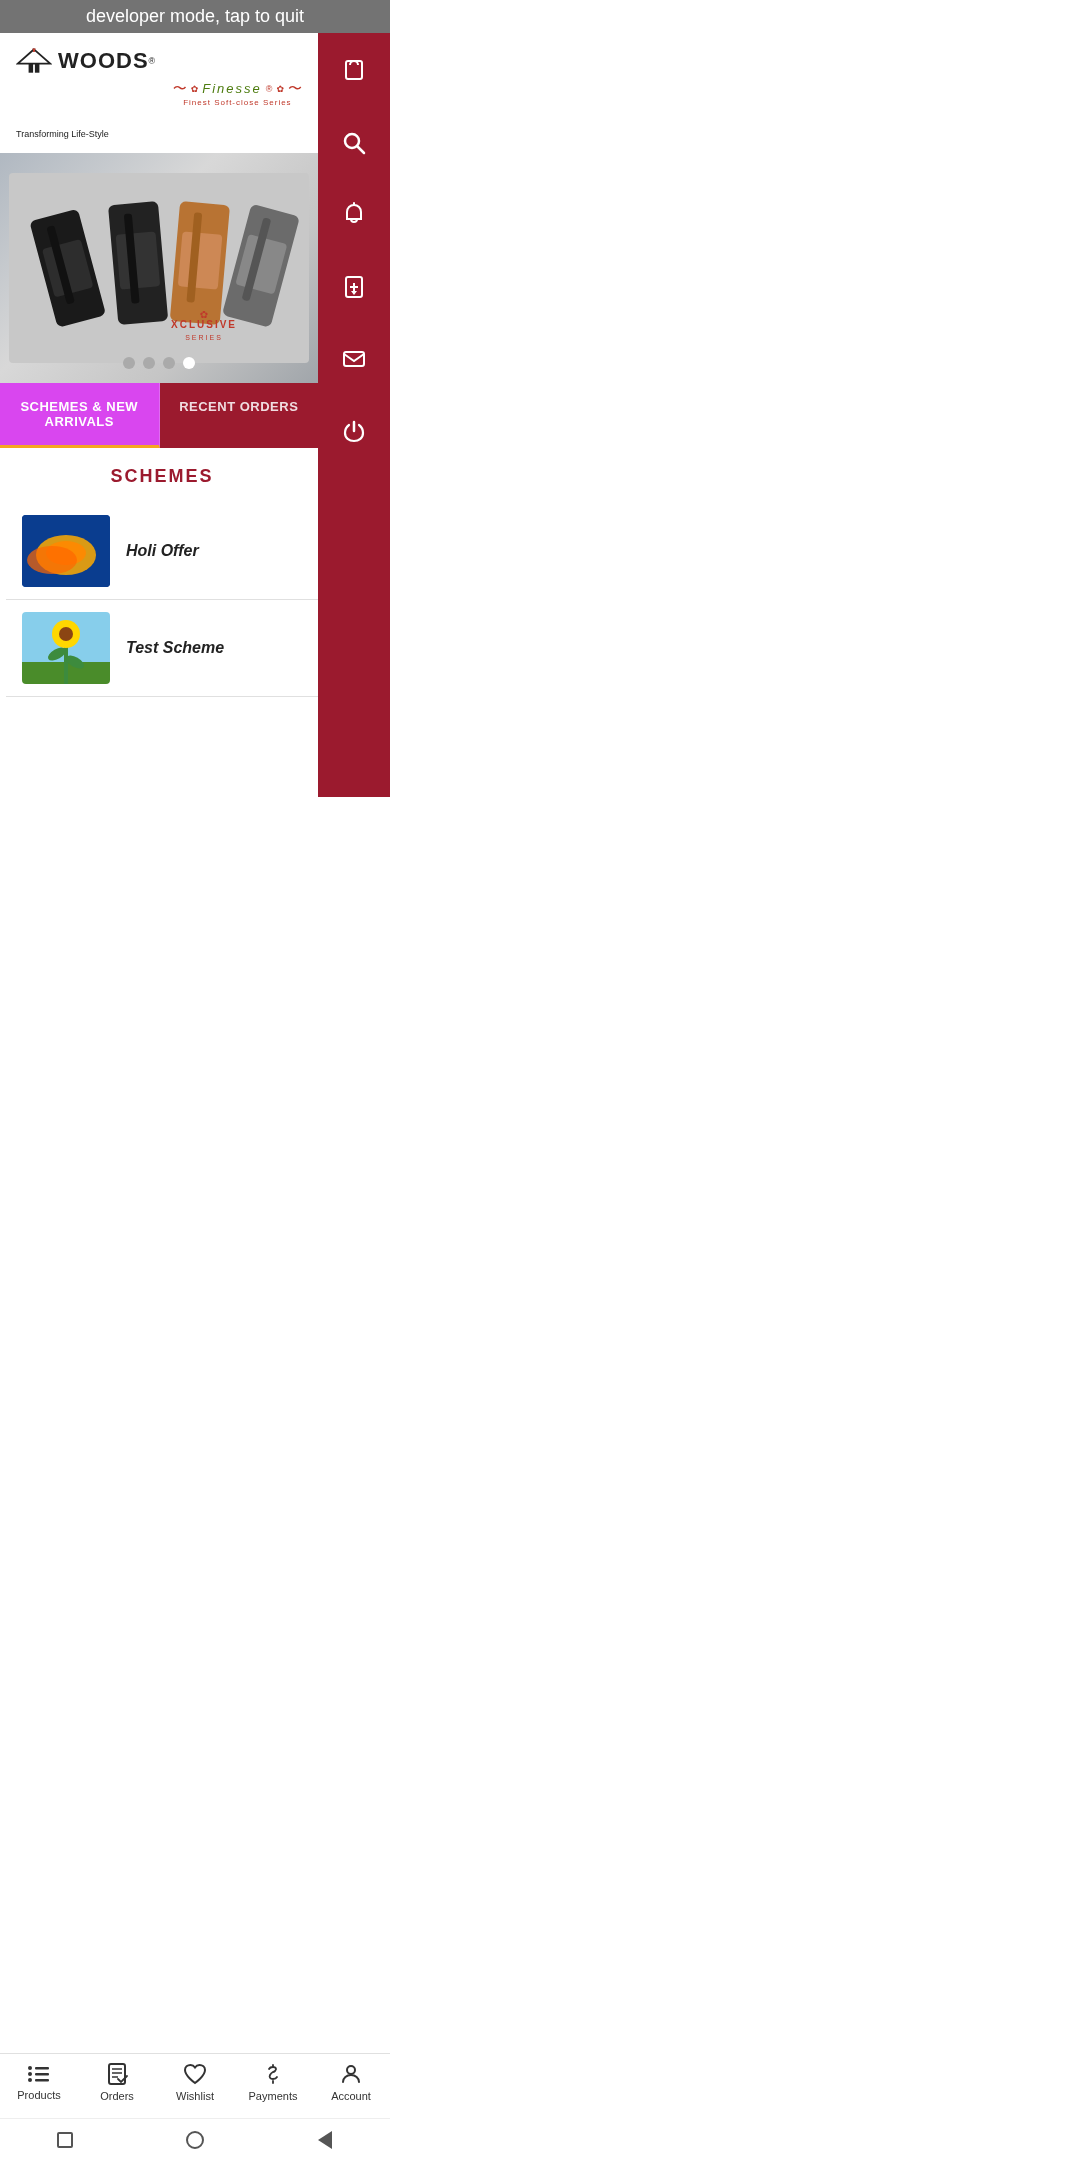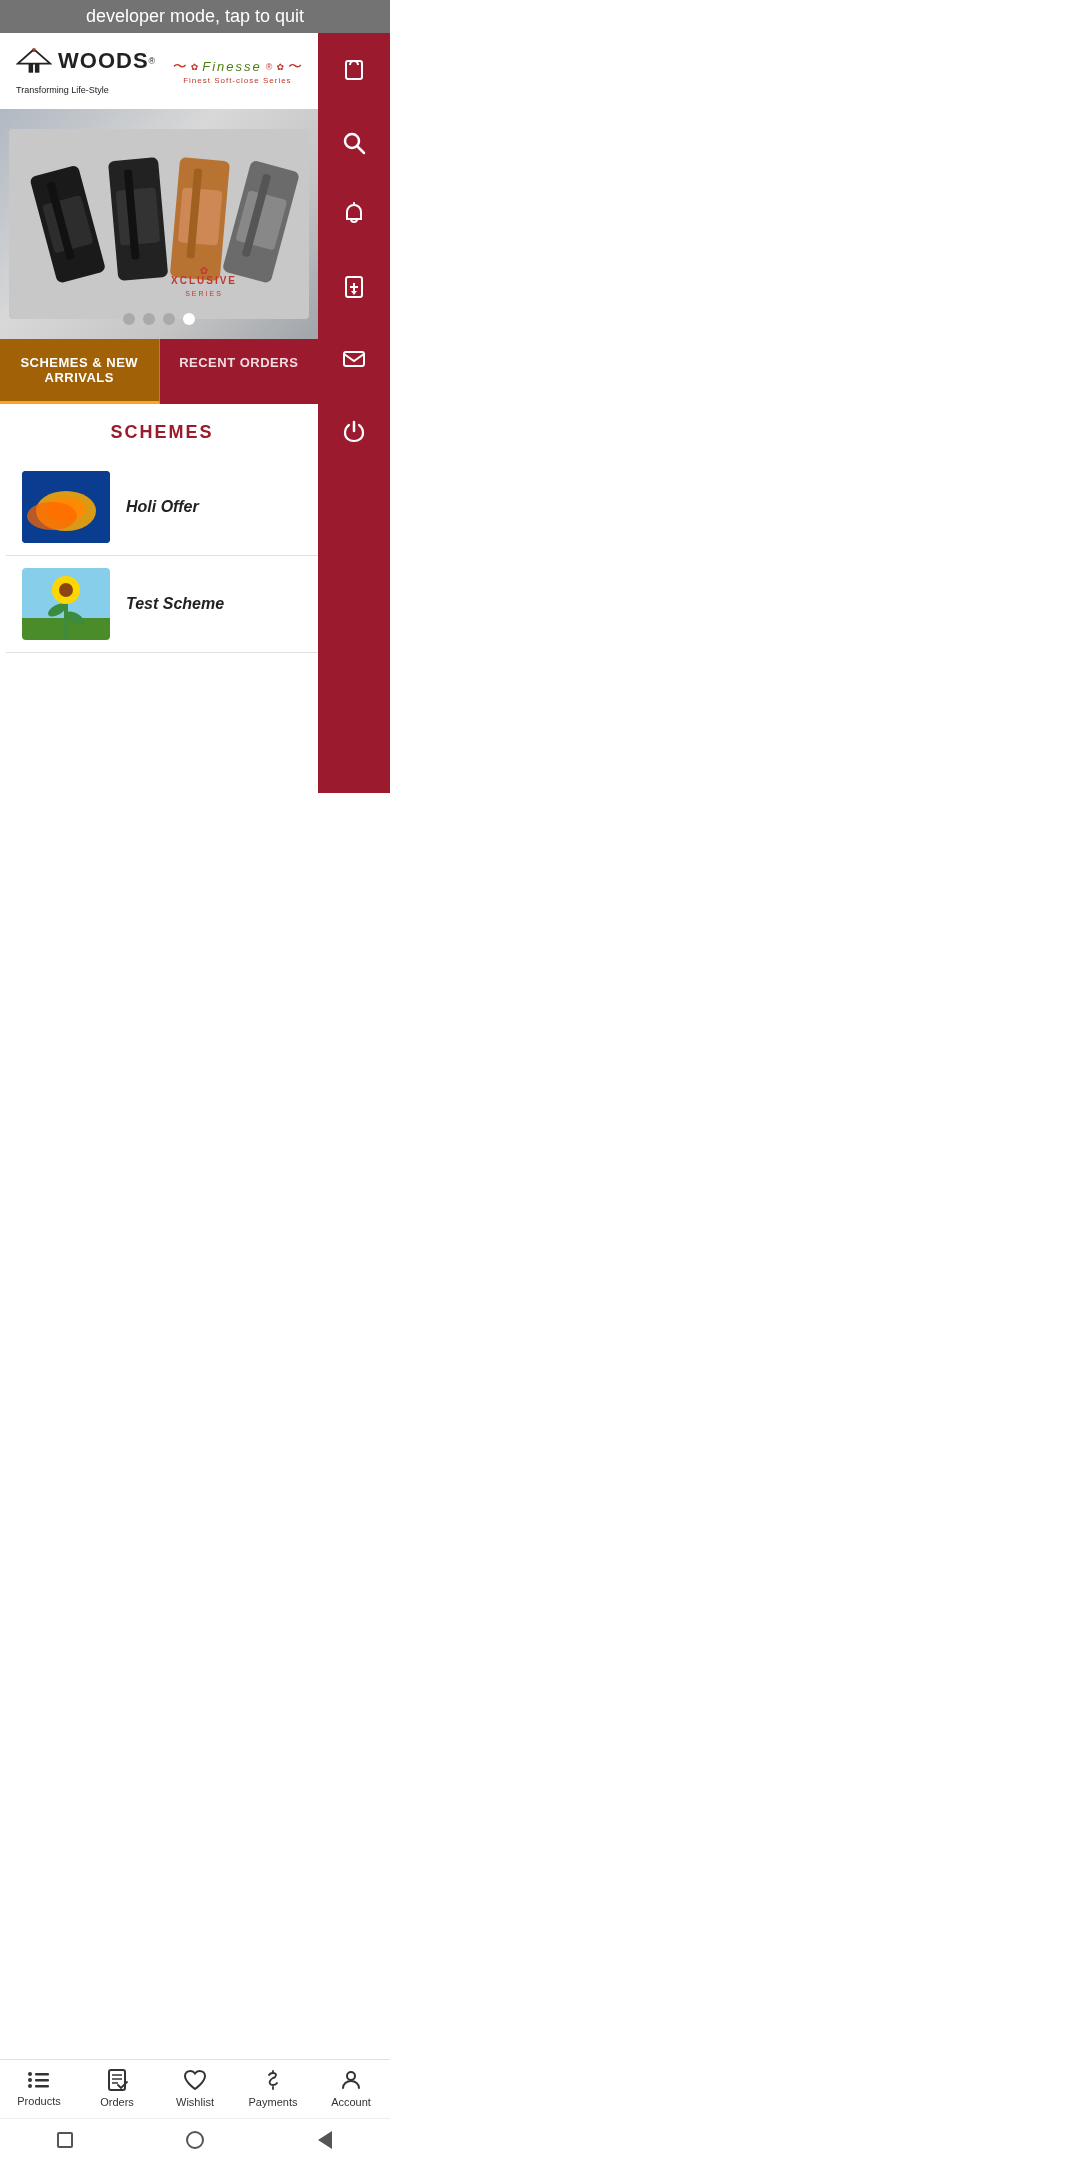--- a/index.html
+++ b/index.html
@@ -65,20 +65,21 @@
       align-items: center;
       justify-content: space-between;
       padding: 14px 16px;
       background: #fff;
     }
 
     .logo-woods {
       display: flex;
       flex-direction: column;
       align-items: flex-start;
+      gap: 44px;
     }
 
     .logo-woods-top {
       display: flex;
       align-items: center;
     }
 
     .woods-icon {
       width: 36px;
       height: 28px;
@@ -137,21 +138,21 @@
       width: 100%;
     }
 
     .tab {
       flex: 1;
       padding: 16px 8px;
       text-align: center;
       font-size: 13px;
       font-weight: bold;
       color: #fff;
-      background: #a16207;
+      background: #d946ef;
       cursor: pointer;
       letter-spacing: 0.5px;
       border-bottom: 3px solid transparent;
     }
 
     .tab.active {
       border-bottom: 3px solid #F5A623;
     }
 
     .tab:not(.active) {
@@ -204,21 +205,21 @@
     .scheme-name {
       font-size: 16px;
       font-weight: bold;
       color: #222;
       font-style: italic;
     }
 
     
     .bottom-nav {
       position: fixed;
-      bottom: 46px;
+      bottom: 52px;
       left: 0;
       width: 390px;
       background: #fff;
       border-top: 1px solid #e0e0e0;
       display: flex;
       justify-content: space-around;
       align-items: center;
       padding: 8px 0 6px 0;
       z-index: 100;
     }

